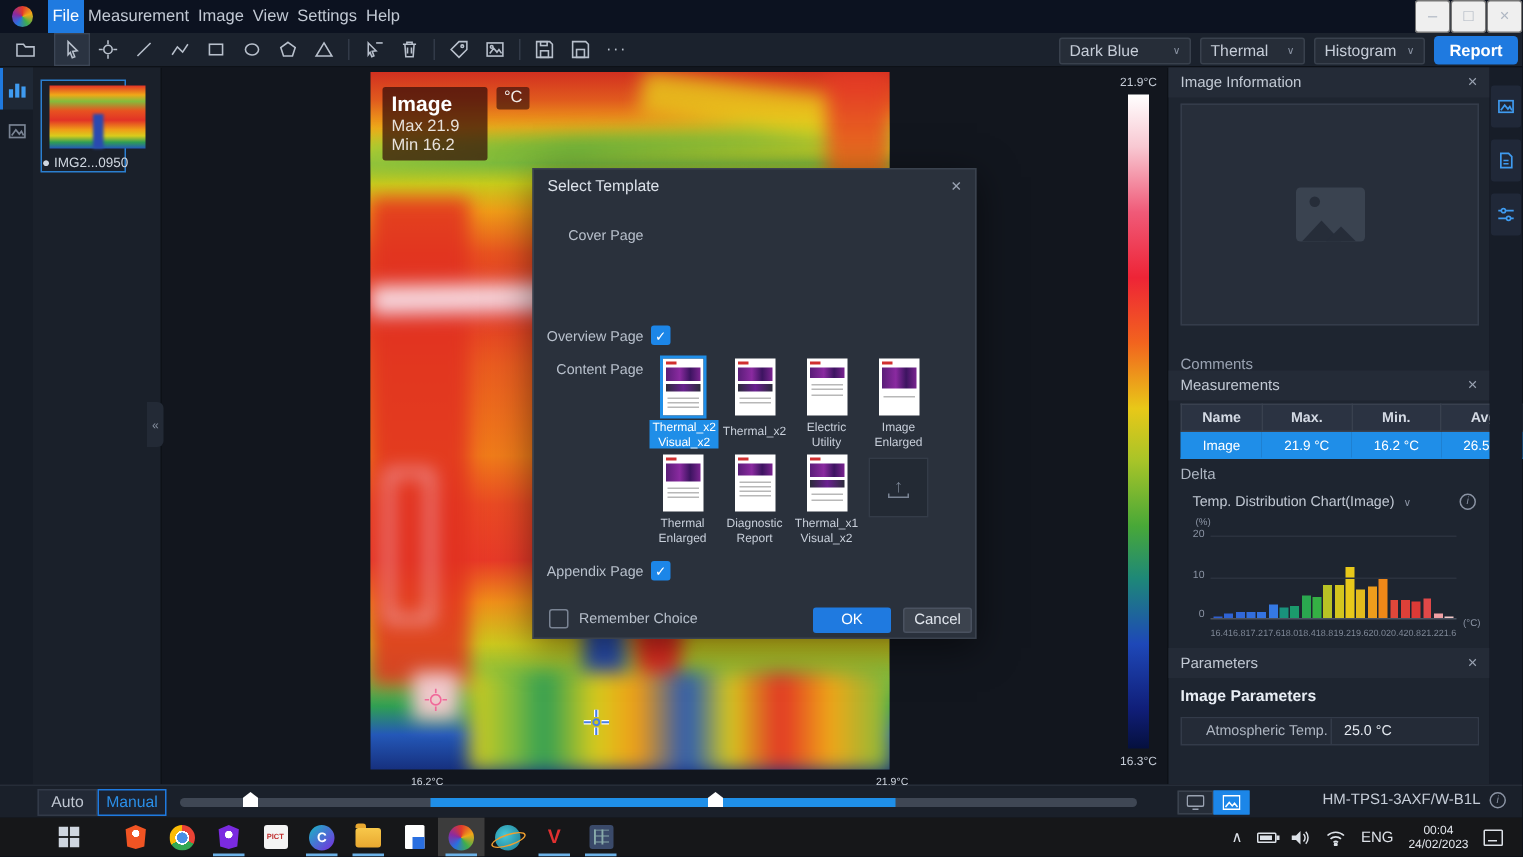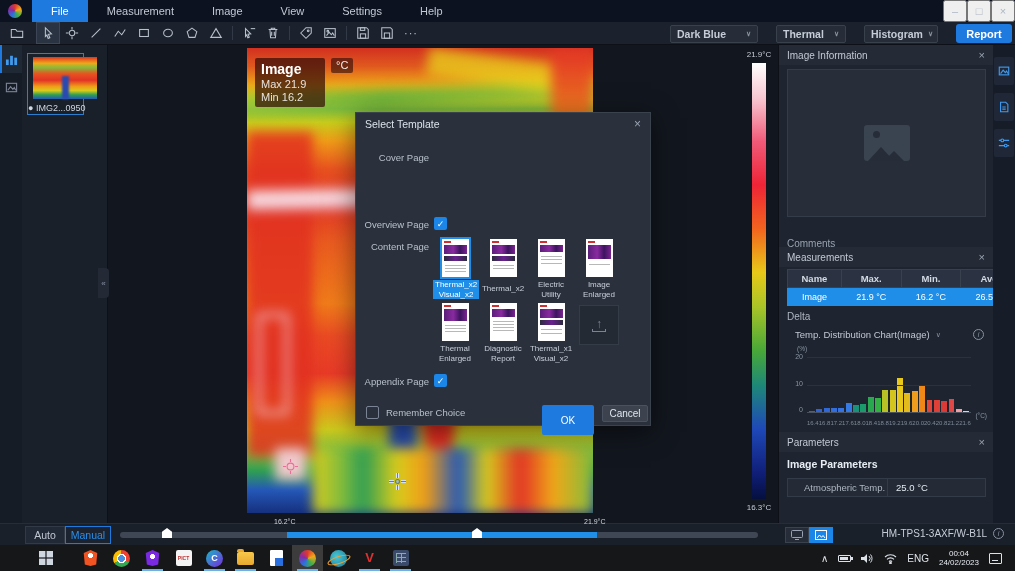--- a/index.html
+++ b/index.html
@@ -6,41 +6,41 @@
   html,body { width:1015px; height:571px; overflow:hidden; background:#0b0f17;
     font-family:"Liberation Sans", sans-serif; color:#c5ccd6; }
   .app { position:relative; width:1015px; height:571px; }
 
   
   .titlebar { position:absolute; left:0; top:0; width:100%; height:22px; background:#0c1220;
     display:flex; align-items:center; }
   .logo { width:14px; height:14px; margin:0 10px 0 8px; border-radius:50%;
     background:conic-gradient(#e0392c,#f0a818,#3fae4c,#2a6fe0,#8a2aa0,#e0392c); }
   .menu { display:flex; height:100%; }
-  .menu-item { padding:0 19px; height:100%; display:flex; align-items:center; font-size:11px;
+  .menu-item { padding:0 3px; height:100%; display:flex; align-items:center; font-size:11px;
     color:#c2c9d4; cursor:default; }
   .menu-item.active { background:#1f7ae0; color:#fff; }
   .win-controls { position:absolute; right:0; top:0; height:22px; display:flex; }
   .win-btn { width:24px; height:22px; display:flex; align-items:center; justify-content:center;
     font-size:11px; color:#aeb6c2; }
 
   
   .toolbar { position:absolute; left:0; top:22px; width:100%; height:23px; background:#1b222d;
     display:flex; align-items:center; border-bottom:1px solid #0d1117; }
   .tool { width:22px; height:20px; margin:0 1px; display:flex; align-items:center; justify-content:center;
     background:transparent; border:none; }
   .tool.active { background:#2a3341; outline:1px solid #3c4656; }
   .tool svg { width:14px; height:14px; stroke:#b8c0cc; fill:none; stroke-width:1.2; }
   .tool.first { margin-left:6px; margin-right:8px; }
   .tsep { width:1px; height:14px; background:#323a48; margin:0 4px; }
   .more-glyph { font-size:11px; color:#b8c0cc; letter-spacing:1px; }
   .toolbar-right { position:absolute; right:3px; top:2px; display:flex; align-items:center; }
   .dropdown { height:18px; background:#262d38; border:1px solid #39414d; border-radius:2px;
-    display:flex; align-items:center; justify-content:space-between; padding:0 6px; margin-right:18px;
-    font-size:10.5px; color:#c6cdd8;font-weight:bold; }
+    display:flex; align-items:center; justify-content:space-between; padding:0 6px; margin-right:6px;
+    font-size:10.5px; color:#c6cdd8; }
   .dd-palette { width:88px; } .dd-mode { width:70px; } .dd-view { width:74px; }
   .dd-caret { font-size:7px; color:#8a93a3; margin-left:5px; }
   .report-btn { width:56px; height:19px; background:#1f7ae0; color:#fff; border:none; border-radius:3px;
     font-size:11px; font-weight:bold; }
 
   
   .main { position:absolute; left:0; top:45px; width:100%; height:478px; background:#12161e; }
   .left-rail { position:absolute; left:0; top:0; width:22px; height:100%; background:#161c26; }
   .rail-tab { width:22px; height:28px; display:flex; align-items:center; justify-content:center;
     background:transparent; border:none; }
@@ -197,21 +197,21 @@
   .pa-red { position:absolute; left:2px; top:2px; width:7px; height:2px; background:#d03030; }
   .pa-img { position:absolute; left:2px; top:6px; right:2px; height:9px;
     background:linear-gradient(90deg,#5a1e78,#8a2aa0 40%,#3c1460 70%,#7a2490); }
   .pa-img2 { position:absolute; left:2px; top:17px; right:2px; height:5px;
     background:linear-gradient(90deg,#2c2c3c,#6a2090 50%,#2c2c3c); }
   .pa-line { position:absolute; left:3px; right:3px; height:1px; background:#b8b8b8; }
   .upload-cell { position:absolute; width:40px; height:40px; background:#232a34; border:1px solid #343c48;
     display:flex; align-items:center; justify-content:center; flex-direction:column; color:#7a8494; }
   .up-arrow { font-size:12px; line-height:10px; }
   .up-tray { width:14px; height:3px; border:1px solid #7a8494; border-top:none; }
-  .ok-btn { position:absolute; left:186px; top:292px; width:52px; height:30px; background:#1f7ae0; color:#fff;
+  .ok-btn { position:absolute; left:186px; top:292px; width:52px; height:17px; background:#1f7ae0; color:#fff;
     border:none; border-radius:2px; font-size:10px; }
   .cancel-btn { position:absolute; left:246px; top:292px; width:46px; height:17px; background:#3c434e;
     color:#e0e5ec; border:1px solid #4a5260; border-radius:2px; font-size:10px; }
   .remember-row { position:absolute; left:10px; top:293px; display:flex; align-items:center; }
   .remember-label { font-size:9.5px; color:#b8c0cc; margin-left:7px; }
 
   
   .taskbar { position:absolute; left:0; top:545px; width:100%; height:26px; background:#161719;
     display:flex; align-items:stretch; }
   .tb-item { width:31px; height:26px; display:flex; align-items:center; justify-content:center;

